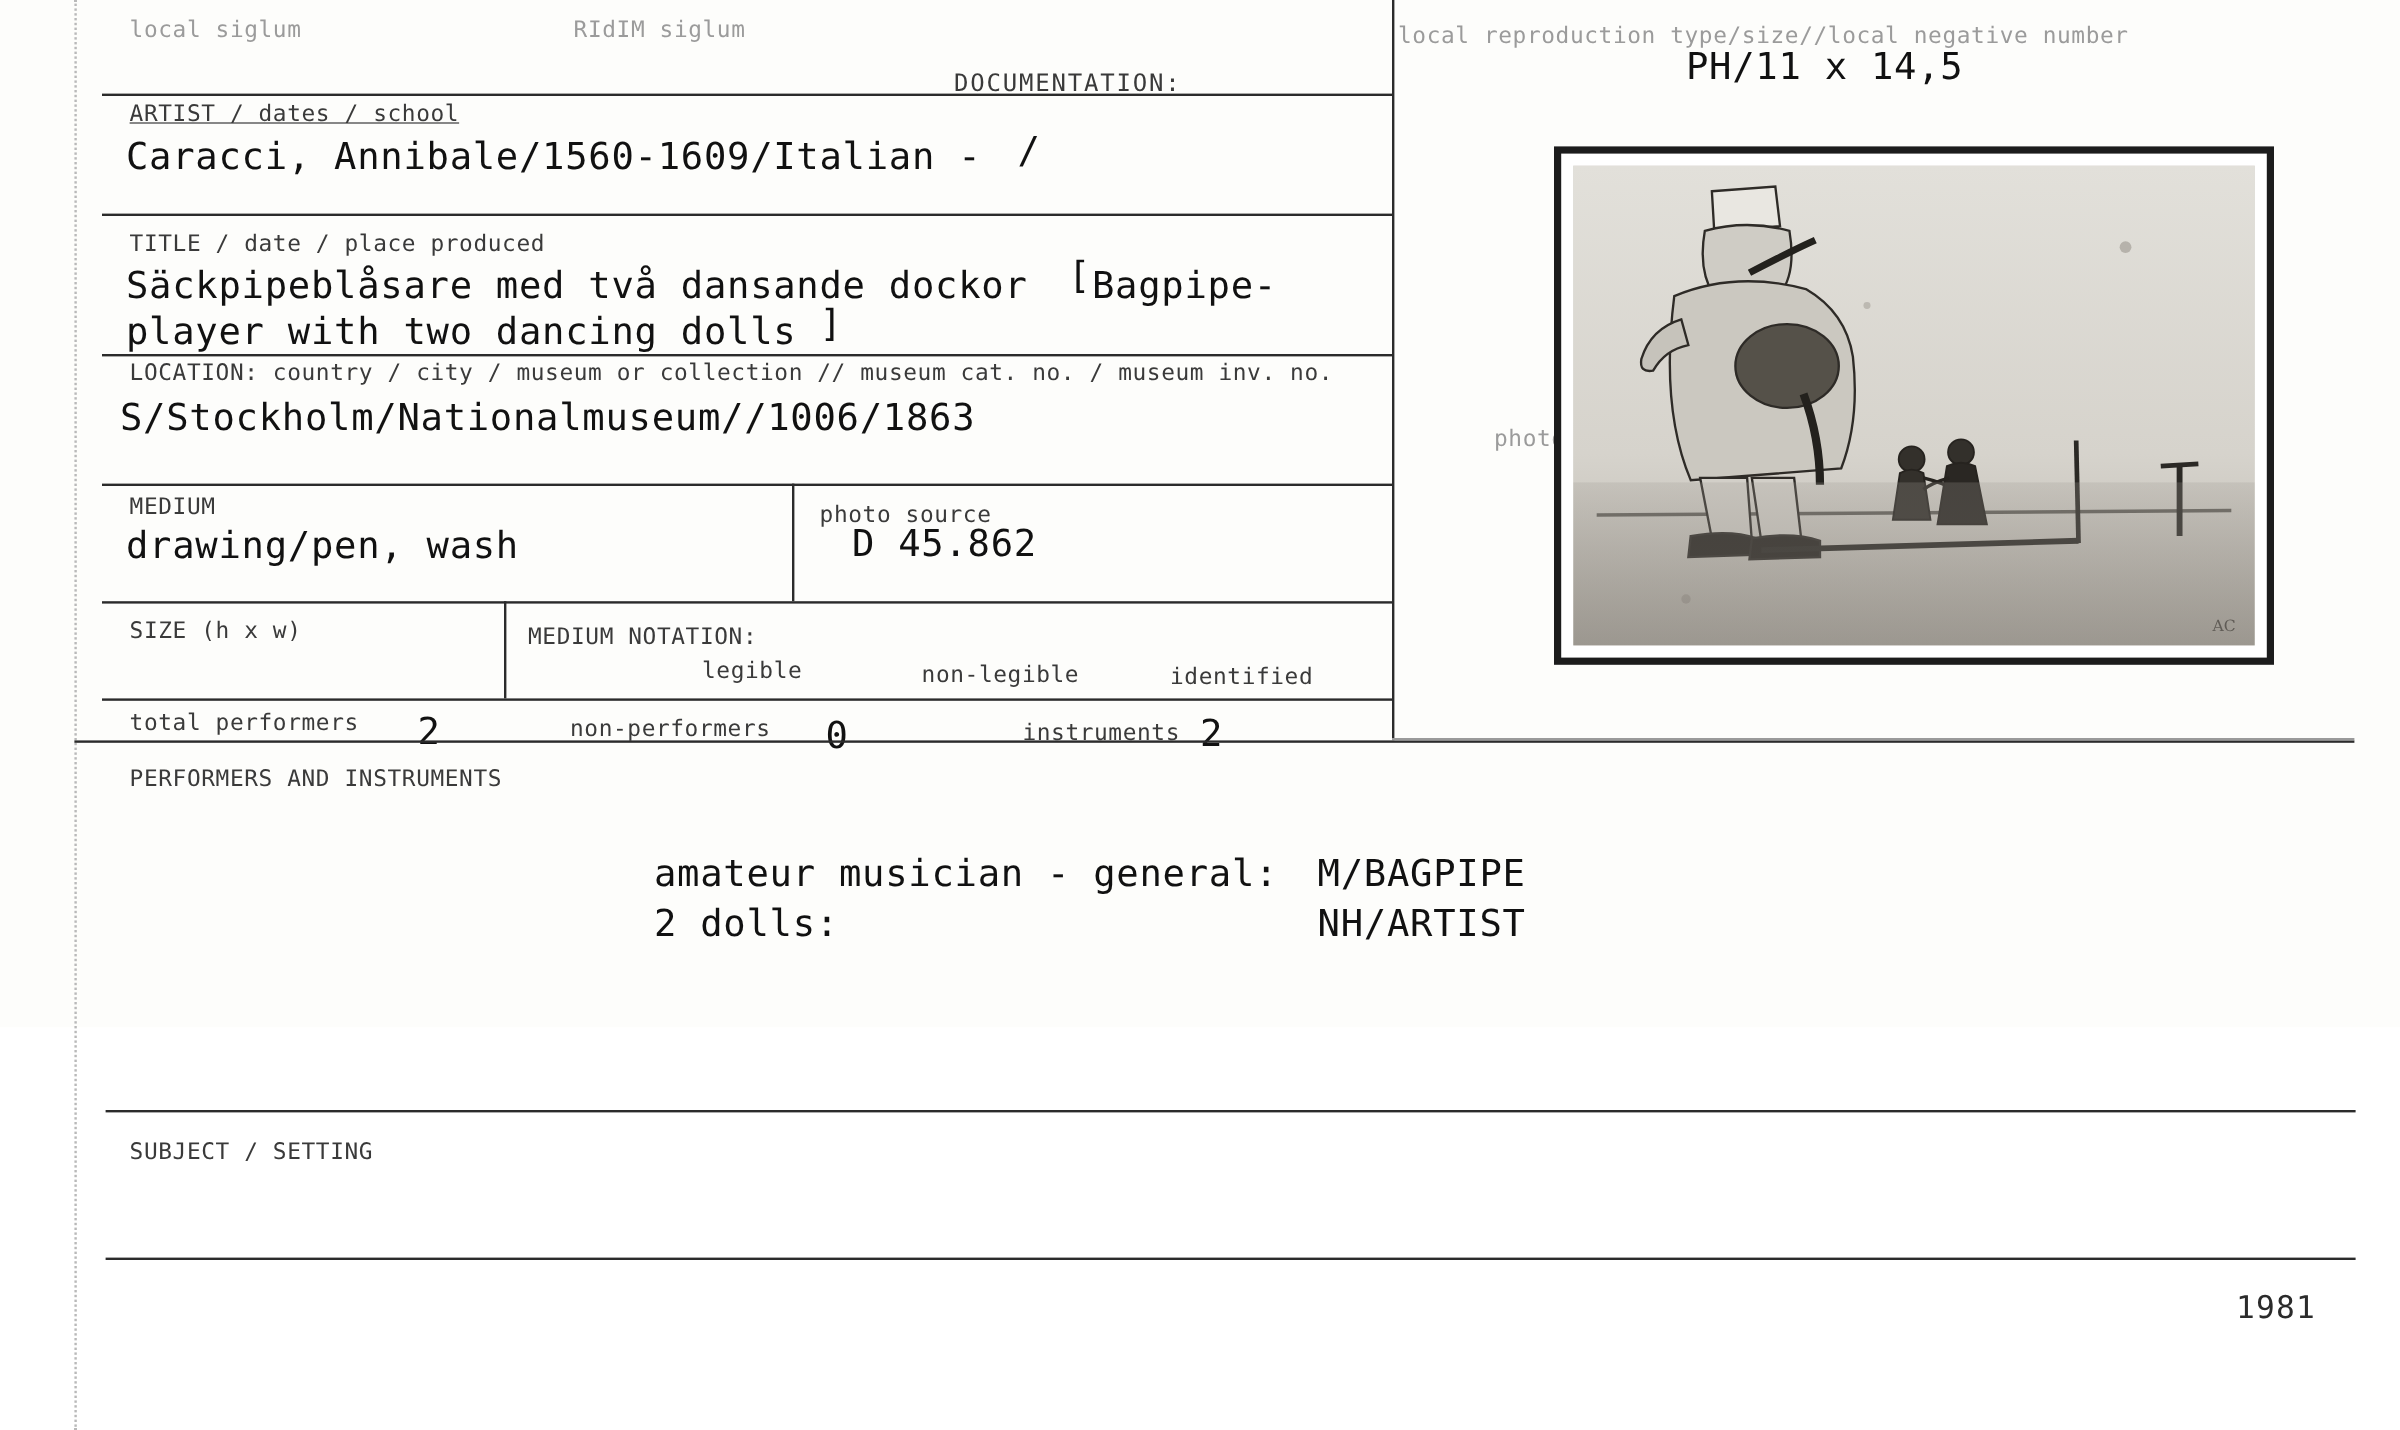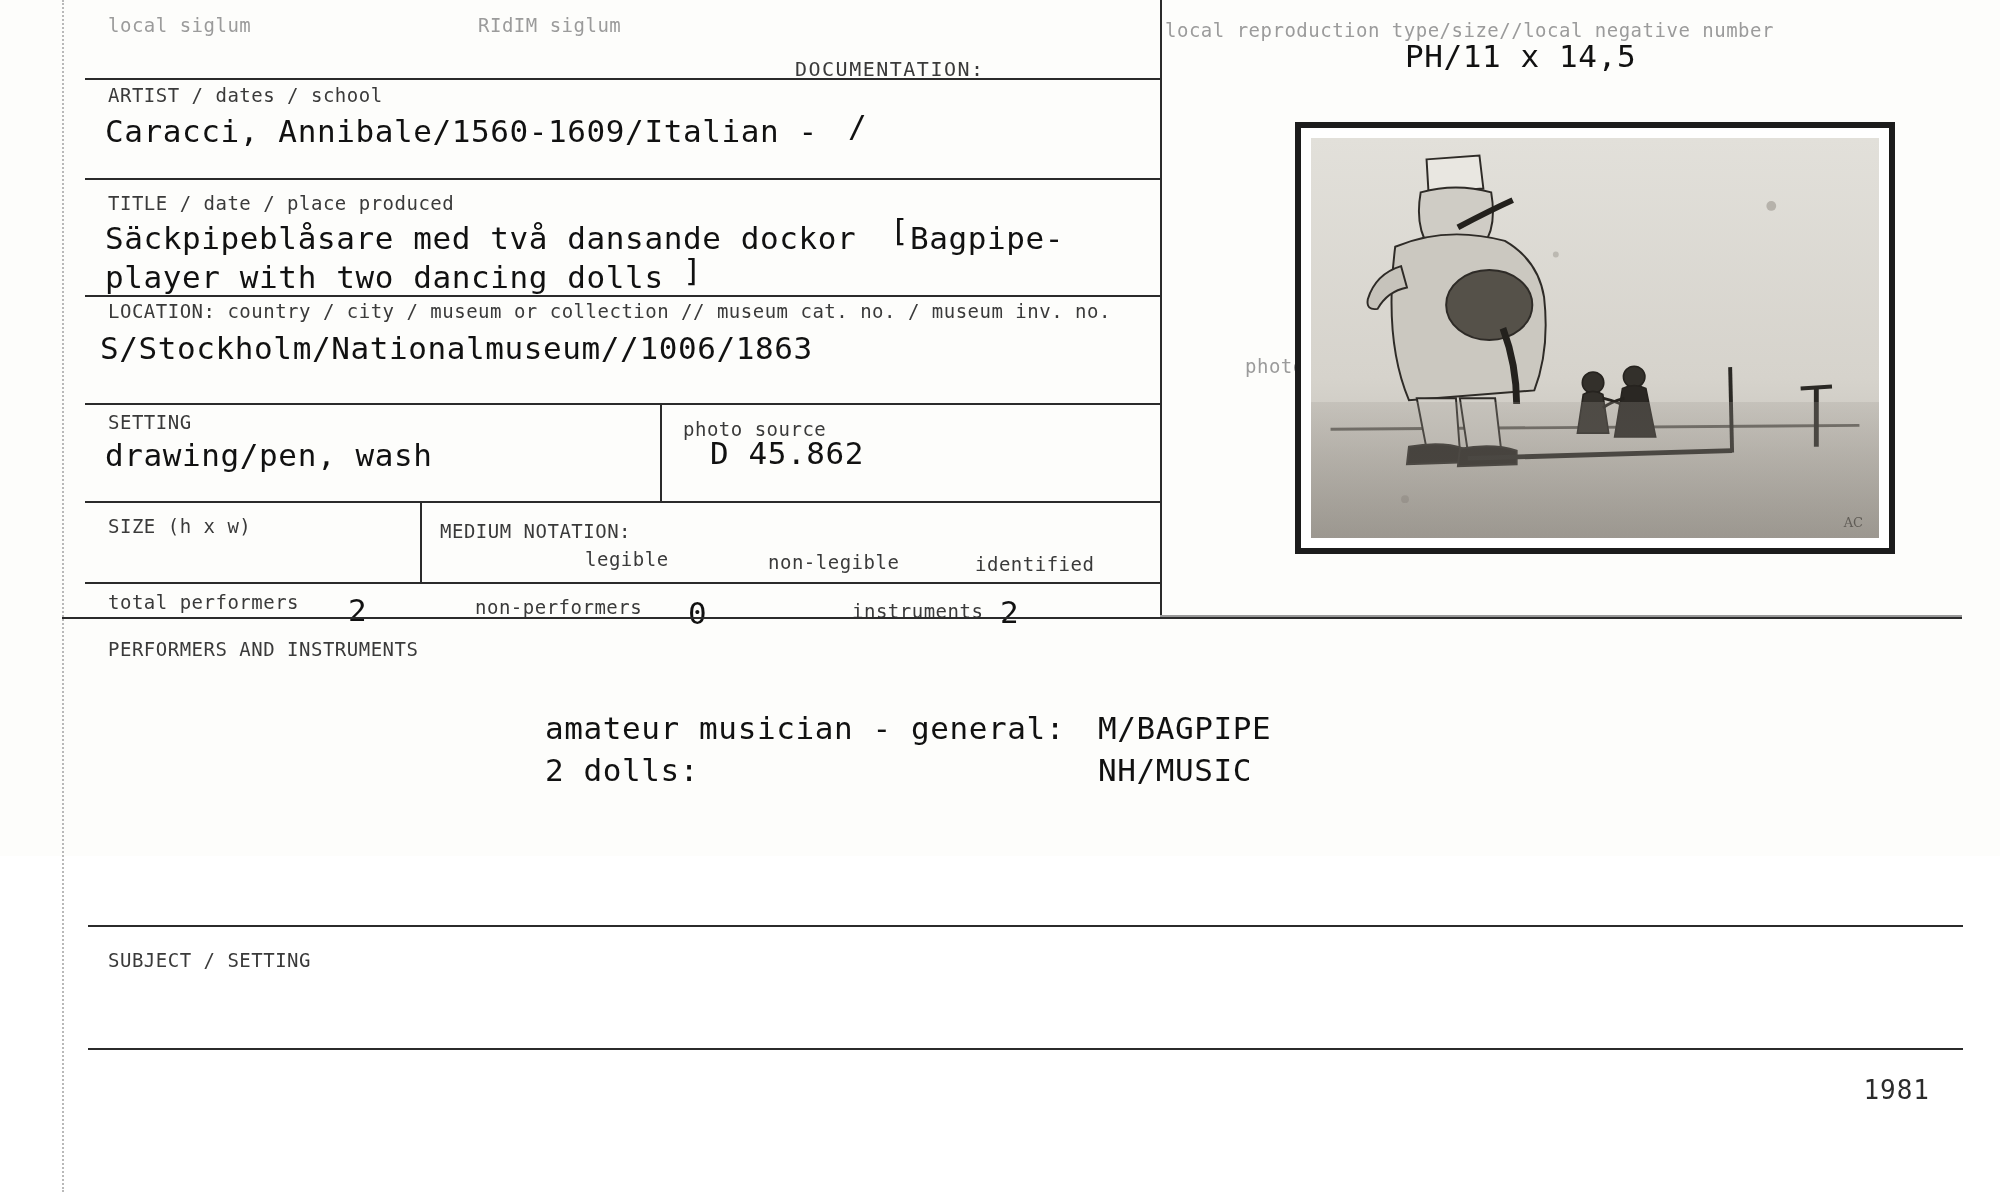--- a/index.html
+++ b/index.html
@@ -126,39 +126,39 @@
 
   <div class="lbl grey" style="left:108px; top:14px;">local siglum</div>
   <div class="lbl grey" style="left:478px; top:14px;">RIdIM siglum</div>
   <div class="lbl grey" style="left:1165px; top:19px;">local reproduction type/size//local negative number</div>
   <div class="val big" style="left:1405px; top:38px;">PH/11 x 14,5</div>
   <div class="center-head" style="left:795px; top:57px;">DOCUMENTATION:</div>
 
   <div class="vline" style="left:1160px; top:0px; height:617px;"></div>
 
   <div class="hline" style="left:85px; top:78px; width:1075px;"></div>
-  <div class="lbl" style="left:108px; top:84px;">ARTIST / dates / school</div>
+  <div class="lbl" style="left:108px; top:84px;text-decoration:underline;">ARTIST / dates / school</div>
   <div class="val big" style="left:105px; top:113px;">Caracci, Annibale/1560-1609/Italian -</div>
   <div class="val big" style="left:848px; top:108px;">/</div>
 
   <div class="hline" style="left:85px; top:178px; width:1075px;"></div>
   <div class="lbl" style="left:108px; top:192px;">TITLE / date / place produced</div>
   <div class="val big" style="left:105px; top:220px;">Säckpipeblåsare med två dansande dockor</div>
   <div class="val big bracket" style="left:890px; top:212px;">[</div>
   <div class="val big" style="left:910px; top:220px;">Bagpipe-</div>
   <div class="val big" style="left:105px; top:259px;">player with two dancing dolls</div>
   <div class="val big bracket" style="left:683px; top:252px;">]</div>
 
   <div class="hline" style="left:85px; top:295px; width:1075px;"></div>
   <div class="lbl" style="left:108px; top:300px;">LOCATION: country / city / museum or collection // museum cat. no. / museum inv. no.</div>
   <div class="val big" style="left:100px; top:330px;">S/Stockholm/Nationalmuseum//1006/1863</div>
 
   <div class="hline" style="left:85px; top:403px; width:1075px;"></div>
   <div class="vline" style="left:660px; top:403px; height:98px;"></div>
-  <div class="lbl" style="left:108px; top:411px;">SETTING</div>
+  <div class="lbl" style="left:108px; top:411px;">MEDIUM</div>
   <div class="val big" style="left:105px; top:437px;">drawing/pen, wash</div>
   <div class="lbl" style="left:683px; top:418px;">photo source</div>
   <div class="val big" style="left:710px; top:435px;">D 45.862</div>
 
   <div class="hline" style="left:85px; top:501px; width:1075px;"></div>
   <div class="vline" style="left:420px; top:501px; height:81px;"></div>
   <div class="lbl" style="left:108px; top:515px;">SIZE (h x w)</div>
   <div class="lbl" style="left:440px; top:520px;">MEDIUM NOTATION:</div>
   <div class="lbl" style="left:585px; top:548px;">legible</div>
   <div class="lbl" style="left:768px; top:551px;">non-legible</div>
@@ -171,21 +171,21 @@
   <div class="val big" style="left:688px; top:595px;">0</div>
   <div class="lbl" style="left:852px; top:600px;">instruments</div>
   <div class="val big" style="left:1000px; top:594px;">2</div>
 
   <div class="hline" style="left:62px; top:617px; width:1900px;"></div>
   <div class="lbl" style="left:108px; top:638px;">PERFORMERS AND INSTRUMENTS</div>
 
   <div class="val big" style="left:545px; top:710px;">amateur musician - general:</div>
   <div class="val big" style="left:1098px; top:710px;">M/BAGPIPE</div>
   <div class="val big" style="left:545px; top:752px;">2 dolls:</div>
-  <div class="val big" style="left:1098px; top:752px;">NH/MUSIC</div>
+  <div class="val big" style="left:1098px; top:752px;">NH/ARTIST</div>
 
   <div class="hline" style="left:88px; top:925px; width:1875px;"></div>
   <div class="lbl" style="left:108px; top:949px;">SUBJECT / SETTING</div>
   <div class="hline" style="left:88px; top:1048px; width:1875px;"></div>
 
   <div class="footer-year">1981</div>
 
   <div class="lbl grey" style="left:1245px; top:355px;">photo</div>
 
   <div class="photo-frame">

